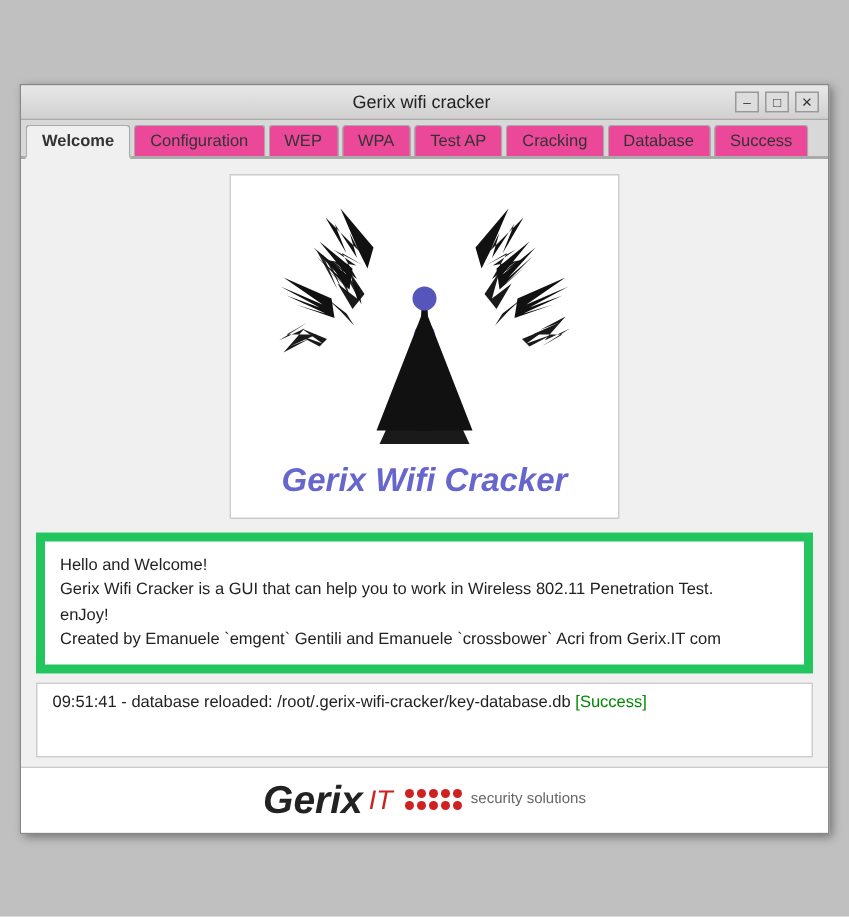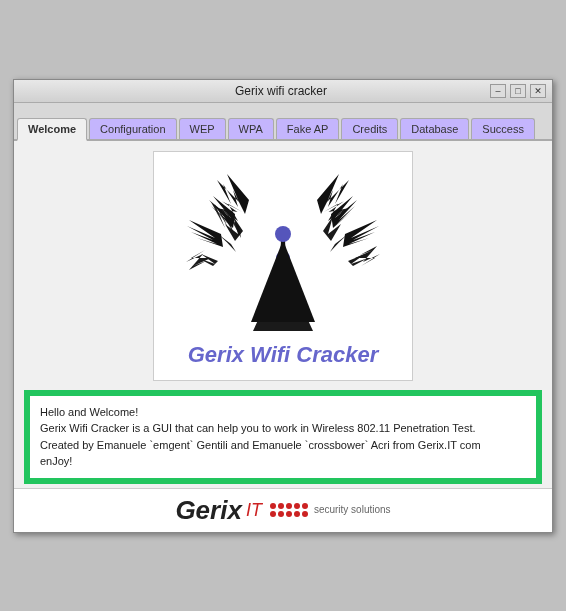--- a/index.html
+++ b/index.html
@@ -46,28 +46,28 @@
       display: flex;
       align-items: center;
       justify-content: center;
       cursor: pointer;
       color: #333;
     }
     .tabs {
       display: flex;
       background: #d8d8d8;
       border-bottom: 2px solid #aaa;
-      padding: 15px 3px 0 3px;
+      padding: 3px 3px 0 3px;
       gap: 2px;
     }
     .tab {
       padding: 4px 10px;
       border: 1px solid #aaa;
       border-bottom: none;
-      background: #c4b5fd;
+      background: #ec4899;
       cursor: pointer;
       font-size: 11px;
       color: #333;
       border-radius: 3px 3px 0 0;
     }
     .tab.active {
       background: #f0f0f0;
       border-bottom: 2px solid #f0f0f0;
       font-weight: bold;
       margin-bottom: -2px;
@@ -189,22 +189,22 @@
       <div class="titlebar-btn">□</div>
       <div class="titlebar-btn">✕</div>
     </div>
   </div>
 
   <div class="tabs">
     <div class="tab active">Welcome</div>
     <div class="tab">Configuration</div>
     <div class="tab">WEP</div>
     <div class="tab">WPA</div>
-    <div class="tab">Fake AP</div>
-    <div class="tab">Credits</div>
+    <div class="tab">Test AP</div>
+    <div class="tab">Cracking</div>
     <div class="tab">Database</div>
     <div class="tab">Success</div>
   </div>
 
   <div class="content">
 
     <div class="welcome-logo-area">
       <div class="logo-box">
 
         <svg class="wifi-svg" viewBox="0 0 200 160">
@@ -282,24 +282,29 @@
         </div>
         <div style="position:absolute; bottom:12px; left:0; right:0; text-align:center;">
           <span class="logo-text">Gerix Wifi Cracker</span>
         </div>
       </div>
     </div>
 
     <div class="description-area">
       <div>Hello and Welcome!</div>
       <div>Gerix Wifi Cracker is a GUI that can help you to work in Wireless 802.11 Penetration Test.</div>
+      <div>enJoy!</div>
       <div>Created by Emanuele `emgent` Gentili and Emanuele `crossbower` Acri from Gerix.IT com</div>
-      <div>enJoy!</div>
-    </div>
-
+    </div>
+
+    <div class="log-area">
+      <span>09:51:41</span>
+      <span>- database reloaded: /root/.gerix-wifi-cracker/key-database.db</span>
+      <span class="log-success">[Success]</span>
+    </div>
 
     <div class="footer-bar">
       <div class="footer-logo">
         <span class="footer-gerix">Gerix</span>
         <span class="footer-it">IT</span>
         <div class="footer-dots">
           <div class="dots-row">
             <div class="dot"></div>
             <div class="dot"></div>
             <div class="dot"></div>

